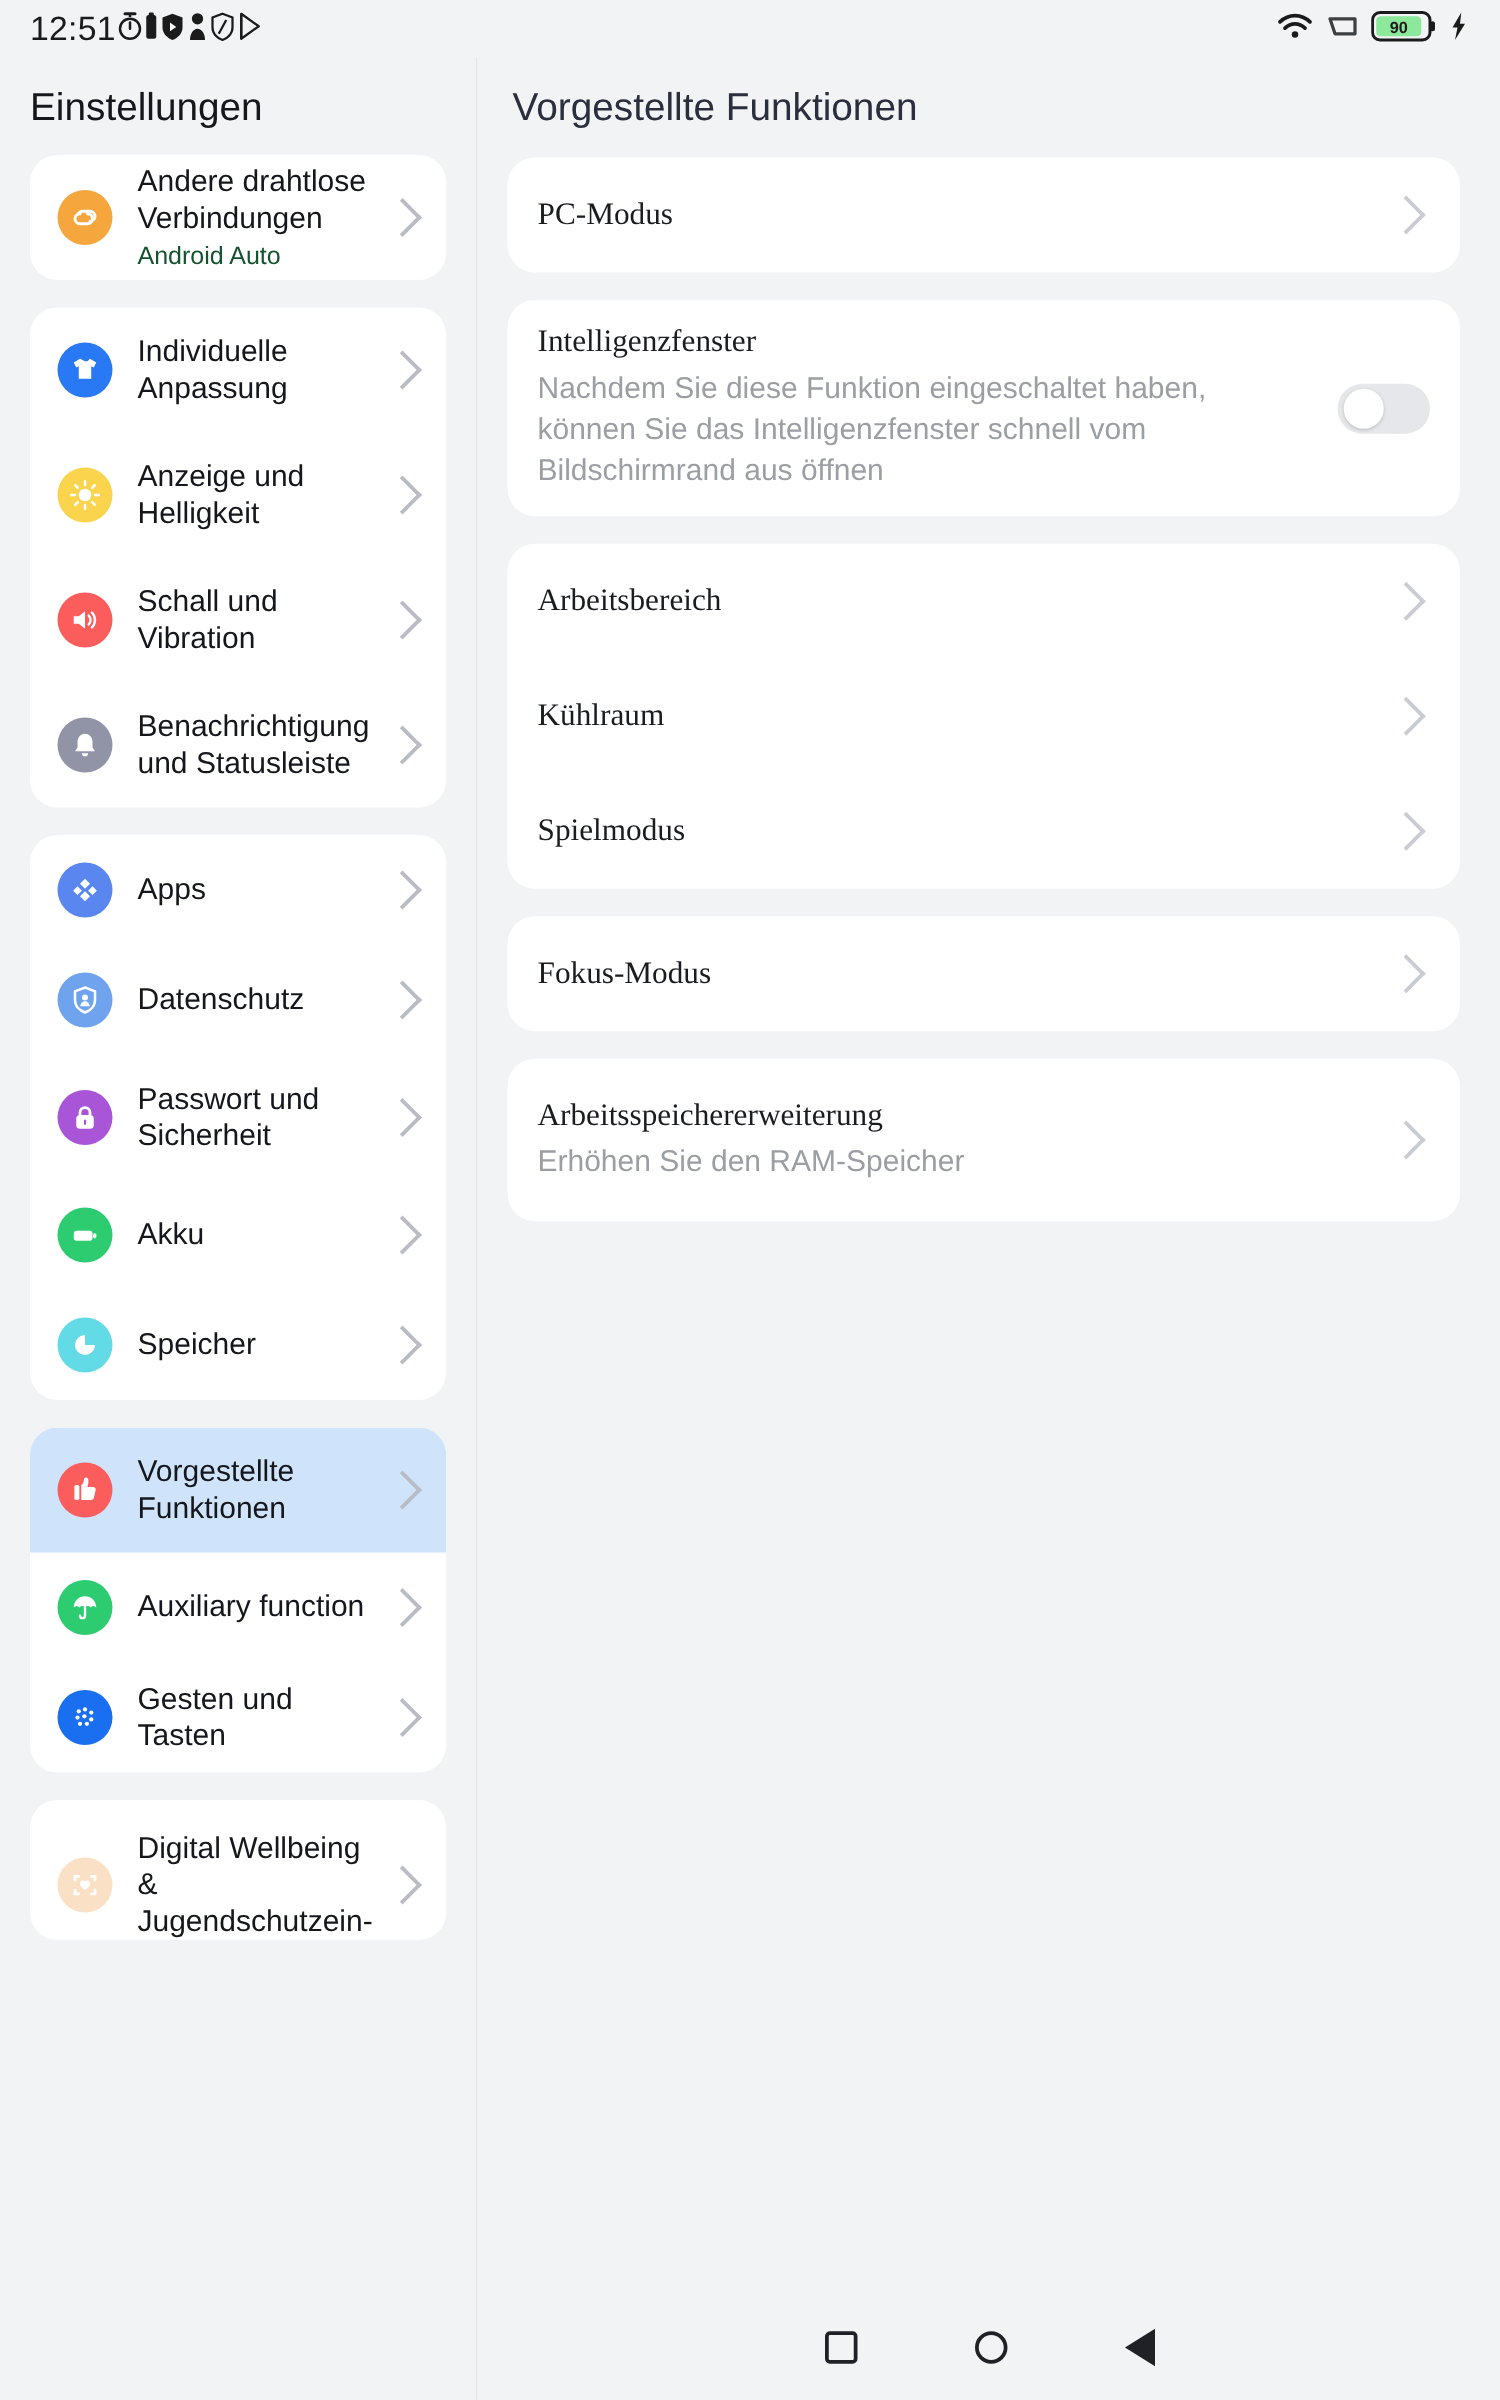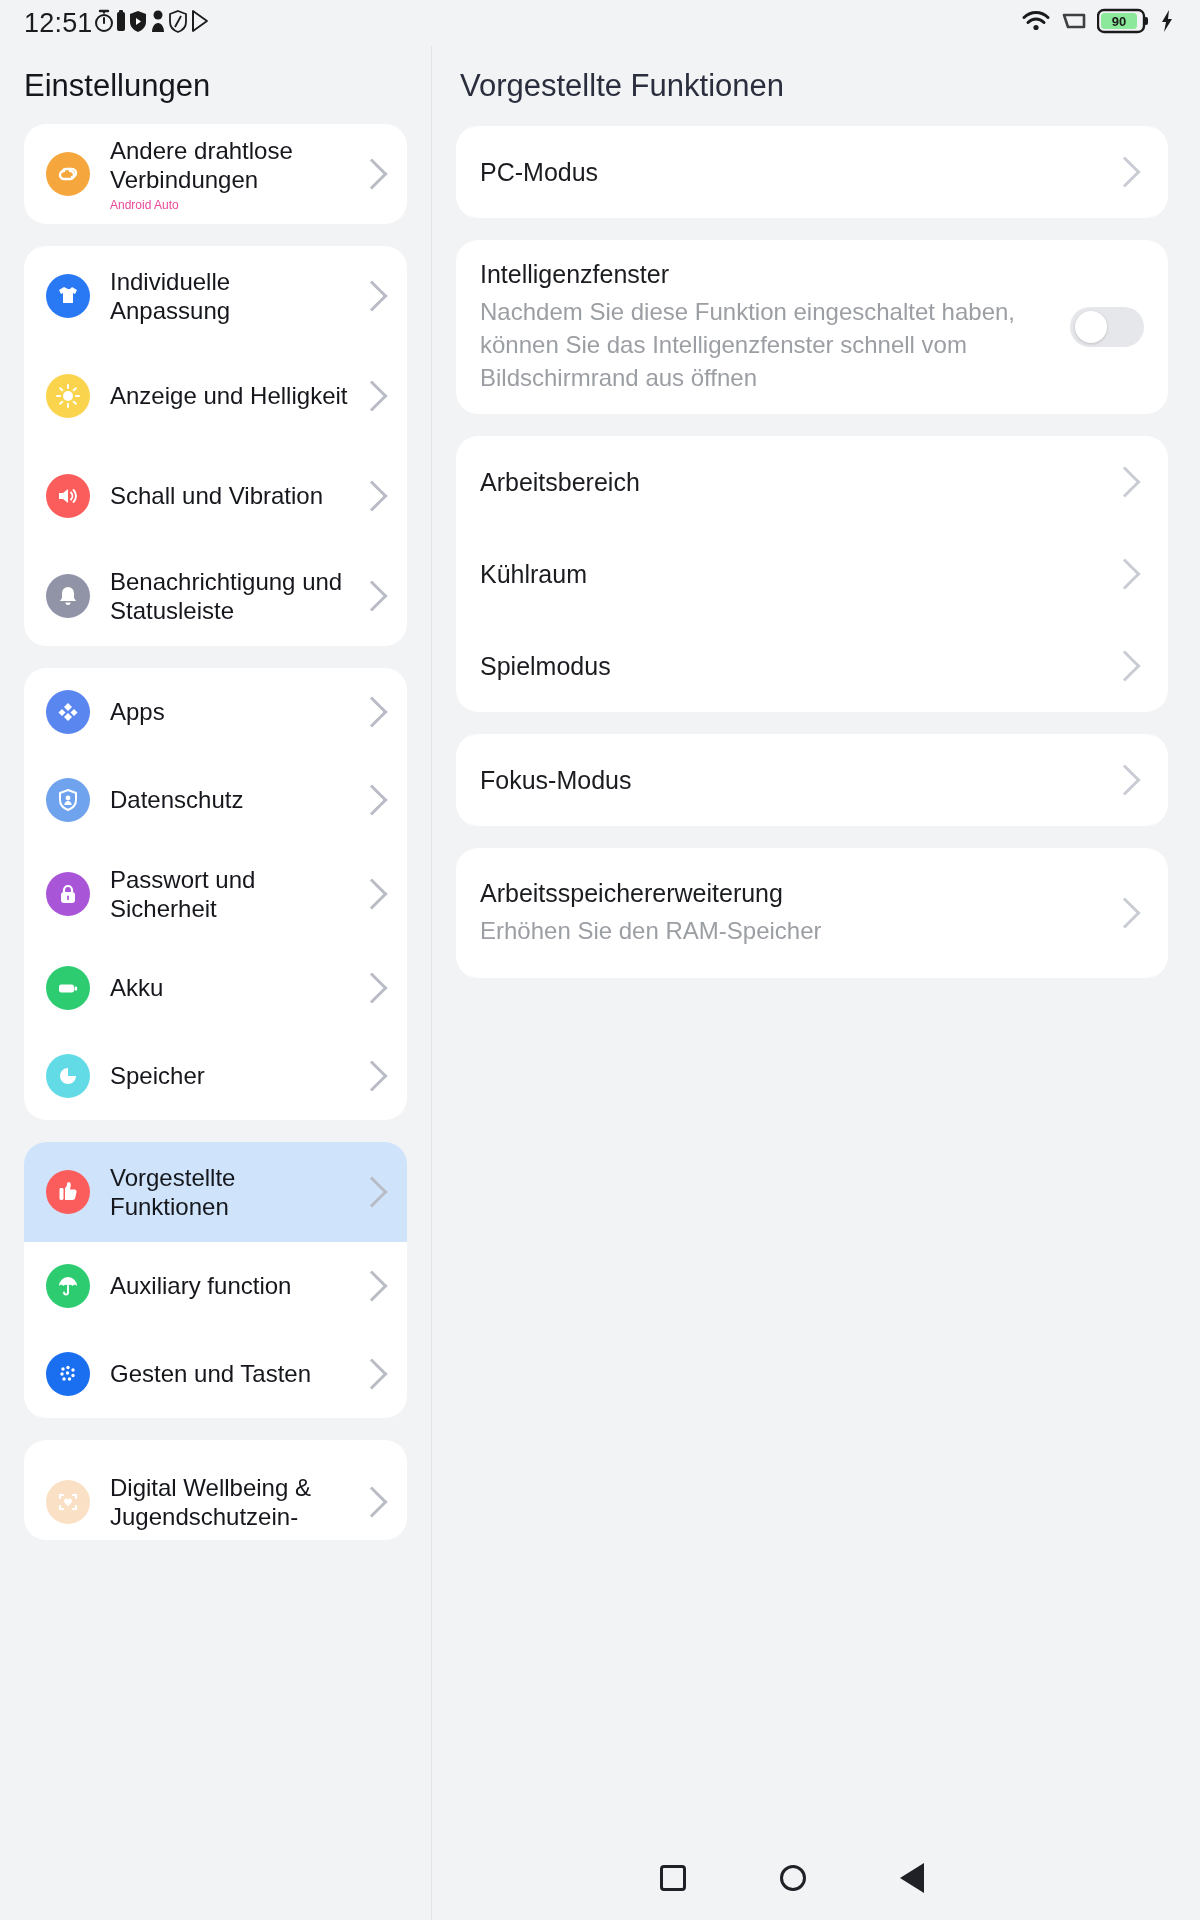--- a/index.html
+++ b/index.html
@@ -20,21 +20,21 @@
     background: #f2f3f5;
   }
   .sb-left { display: flex; align-items: center; }
   .sb-time { font-size: 27px; color: #1b1b1b; letter-spacing: .2px; }
   .sb-right { margin-left: auto; display: flex; align-items: center; gap: 9px; }
   .sb-ic { display: block; }
 
   
   .screen { display: flex; height: 1874px; }
   .sidebar {
-    width: 432px;
+    width: 382px;
     position: relative;
     border-right: 1px solid #e2e3e6;
     overflow: hidden;
     background: #f2f3f5;
   }
   .sb-title {
     font-size: 31px;
     color: #15171c;
     padding: 22px 0 20px 24px;
   }
@@ -61,22 +61,22 @@
     margin-right: 20px;
   }
   .lbl {
     font-size: 24px;
     color: #15171c;
     line-height: 1.22;
     flex: 1;
     padding-right: 6px;
   }
   .sub {
-    font-size: 12px;
-    color: #ec4899;
+    font-size: 20px;
+    color: #14532d;
     margin-top: 4px;
     line-height: 1.2;
   }
   .chev {
     width: 22px; height: 22px;
     flex: 0 0 22px;
     border-right: 3px solid #b9bcc4;
     border-top: 3px solid #b9bcc4;
     transform: rotate(45deg);
     margin-right: 8px;
@@ -114,21 +114,21 @@
     margin: 0 32px 22px 24px;
     overflow: hidden;
   }
   .crow {
     display: flex;
     align-items: center;
     padding: 0 24px 0 24px;
     min-height: 92px;
   }
   .ctxt { flex: 1; }
-  .ctitle { font-size: 25px; color: #1a1c20; }
+  .ctitle { font-size: 25px; color: #1a1c20; font-family: Liberation Serif, serif; }
   .cdesc { font-size: 24px; color: #9b9ea3; line-height: 1.38; margin-top: 6px; }
   .crow.desc { min-height: 130px; align-items: center; padding-top: 20px; padding-bottom: 20px; }
 
   .switch {
     width: 74px; height: 40px;
     border-radius: 20px;
     background: #e6e7ea;
     position: relative;
     flex: 0 0 74px;
     margin-left: 20px;

